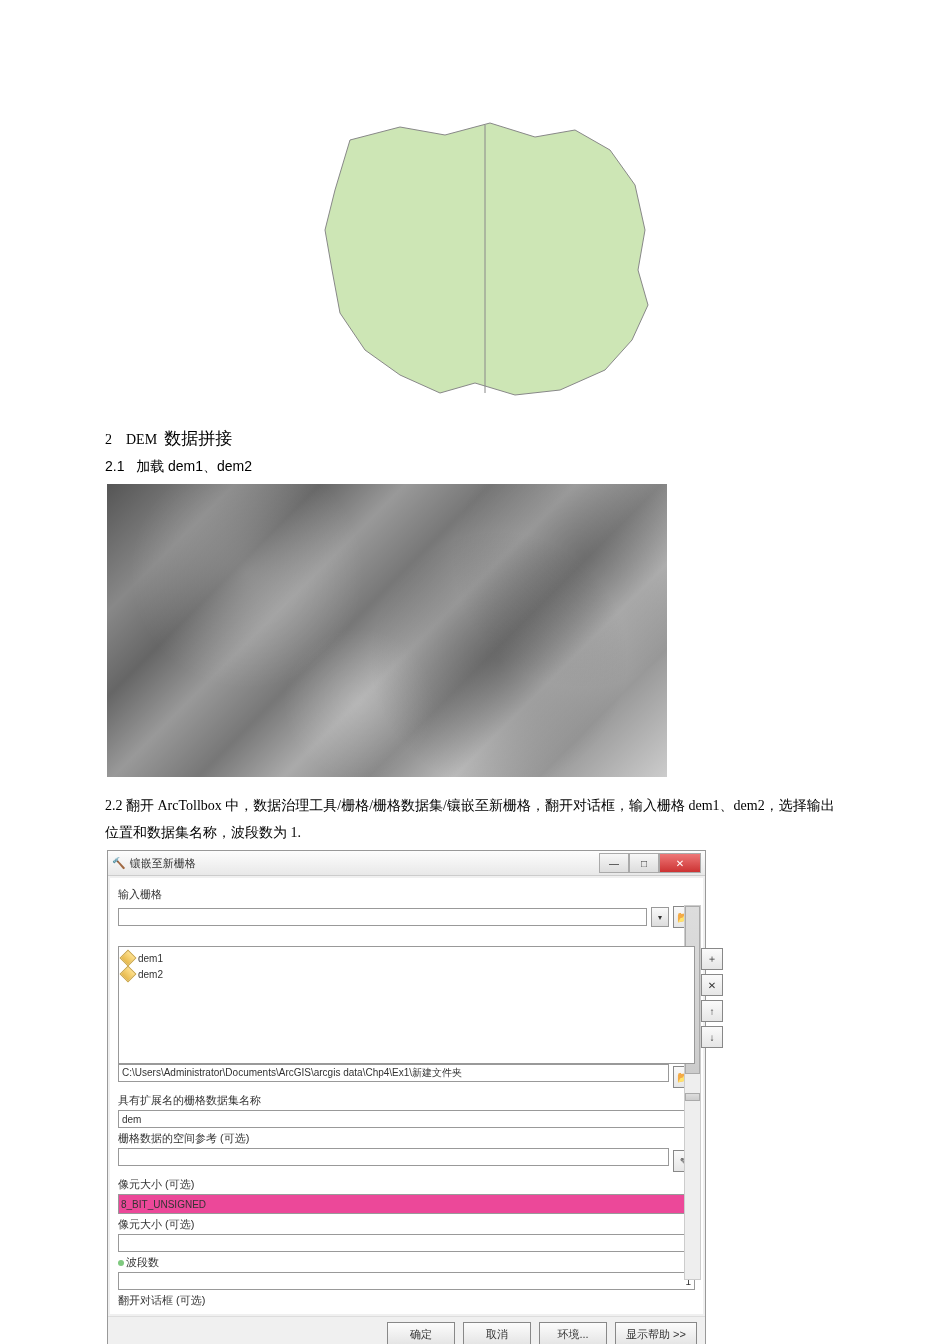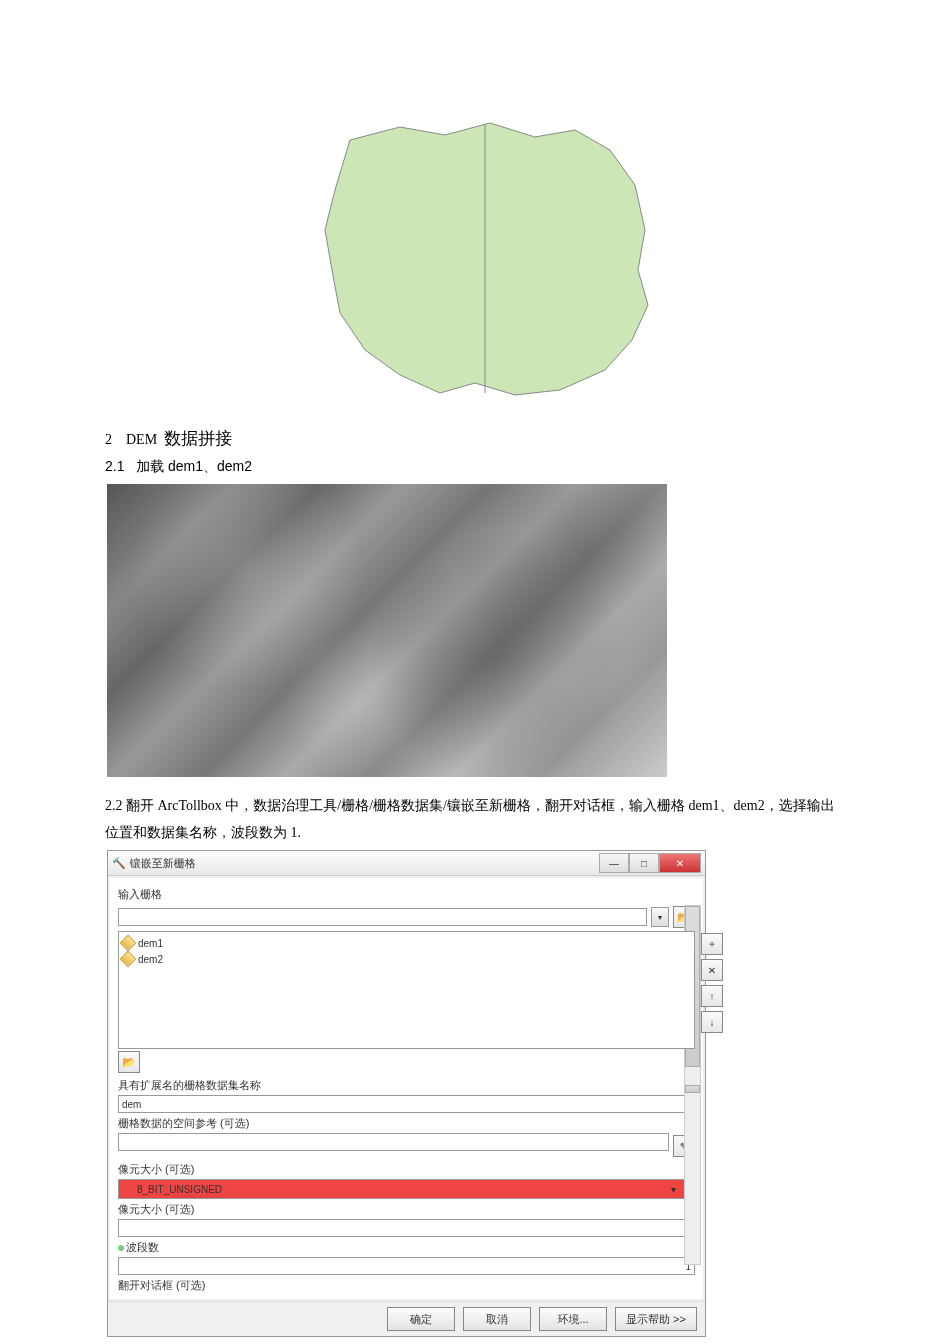--- a/index.html
+++ b/index.html
@@ -21,28 +21,28 @@
 .win-min{background:linear-gradient(#f7f7f7,#ddd)}
 .win-max{background:linear-gradient(#f7f7f7,#ddd)}
 .win-close{background:linear-gradient(#e77,#c33);color:#fff;width:40px}
 .dlg-body{background:#fff;margin:2px;padding:6px 8px 4px;position:relative}
 .lbl{margin:3px 0 2px}
 .row{display:flex;align-items:center;gap:4px}
 .txt-input{flex:1;height:18px;border:1px solid #999;background:#fff;box-sizing:border-box;padding:0 3px}
 .dd-btn{width:16px;height:18px;border:1px solid #999;background:linear-gradient(#fafafa,#ddd);display:flex;align-items:center;justify-content:center;font-size:8px}
 .icon-btn{width:20px;height:20px;border:1px solid #888;background:linear-gradient(#fafafa,#e6e6e6);display:flex;align-items:center;justify-content:center;margin:2px 0;font-size:10px}
 .folder-icon::before{content:"📂";font-size:11px}
-.listbox{border:1px solid #999;background:#fff;height:110px;padding:3px;margin-top:1px;position:relative}
+.listbox{border:1px solid #999;background:#fff;height:110px;padding:3px;margin-top:16px;position:relative}
 .li-item{display:flex;align-items:center;gap:4px;height:16px;font-size:10px}
 .diamond{width:10px;height:10px;background:linear-gradient(#ffe08a,#e6b84a);transform:rotate(45deg);border:1px solid #c9a23e}
 .side-btns{position:absolute;right:-28px;top:0;display:flex;flex-direction:column}
 .inp-line{width:100%;height:18px;border:1px solid #999;background:#fff;box-sizing:border-box;padding:0 3px;display:flex;align-items:center;font-size:10px}
 .out-input{display:flex;gap:4px}
 .inp-flex{flex:1}
-.select-line{flex:1;height:18px;border:1px solid #999;background:#ef4444;display:flex;align-items:center;padding:0 18px;font-size:10px;justify-content:space-between}
+.select-line{flex:1;height:18px;border:1px solid #999;background:#ec4899;display:flex;align-items:center;padding:0 2px;font-size:10px;justify-content:space-between}
 .inp-right{text-align:right;justify-content:flex-end}
 .dot{width:6px;height:6px;background:#7fc97f;border-radius:50%;display:inline-block;margin-right:2px;vertical-align:middle}
 .scrollbar{position:absolute;right:2px;top:27px;bottom:34px;width:15px;background:#eee;border:1px solid #ccc}
 .scrollthumb{position:absolute;top:0;width:100%;height:45%;background:linear-gradient(#ddd,#ccc);border:1px solid #aaa;box-sizing:border-box}
 .scrollthumb2{position:absolute;top:50%;width:100%;height:8px;background:linear-gradient(#ddd,#ccc);border:1px solid #aaa;box-sizing:border-box}
 .dlg-foot{background:#f0f0f0;padding:5px 8px;display:flex;justify-content:flex-end;gap:8px;border-top:1px solid #ddd}
 .dbtn{min-width:66px;height:22px;border:1px solid #888;background:linear-gradient(#fcfcfc,#e4e4e4);font-size:11px;display:flex;align-items:center;justify-content:center;cursor:pointer}
 .hammer{font-size:11px;color:#555}
 </style>
 </head>
@@ -111,20 +111,21 @@
         </div>
         <div class="side-btns">
           <div class="icon-btn">＋</div>
           <div class="icon-btn">✕</div>
           <div class="icon-btn">↑</div>
           <div class="icon-btn">↓</div>
         </div>
       </div>
 
       <div class="out-input">
+        <div class="inp-line inp-flex">C:\Users\Administrator\Documents\ArcGIS\arcgis data\Chp4\Ex1\新建文件夹</div>
         <div class="icon-btn folder-icon"></div>
       </div>
 
       <div class="lbl">具有扩展名的栅格数据集名称</div>
       <div class="inp-line">dem</div>
 
       <div class="lbl">栅格数据的空间参考 (可选)</div>
       <div class="out-input">
         <div class="inp-line inp-flex"></div>
         <div class="icon-btn">✎</div>

